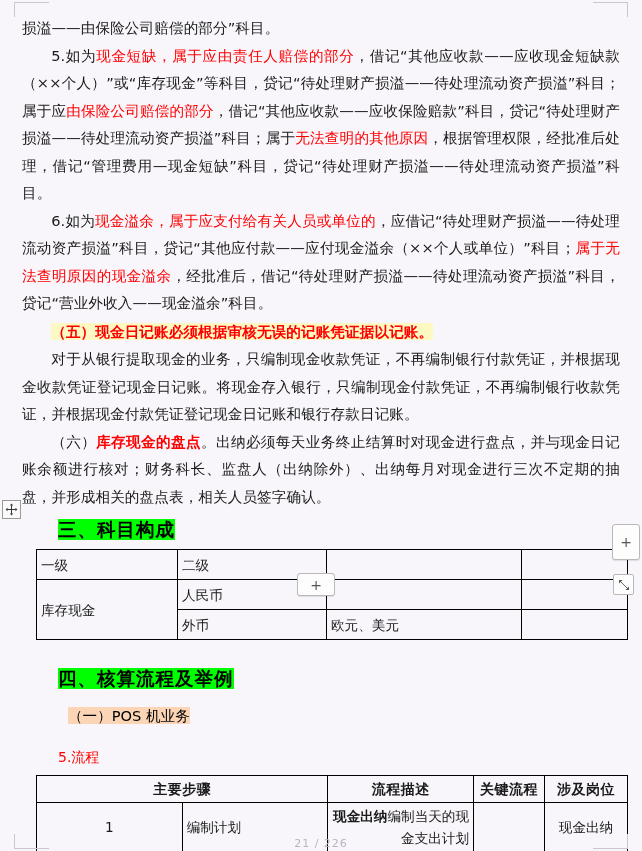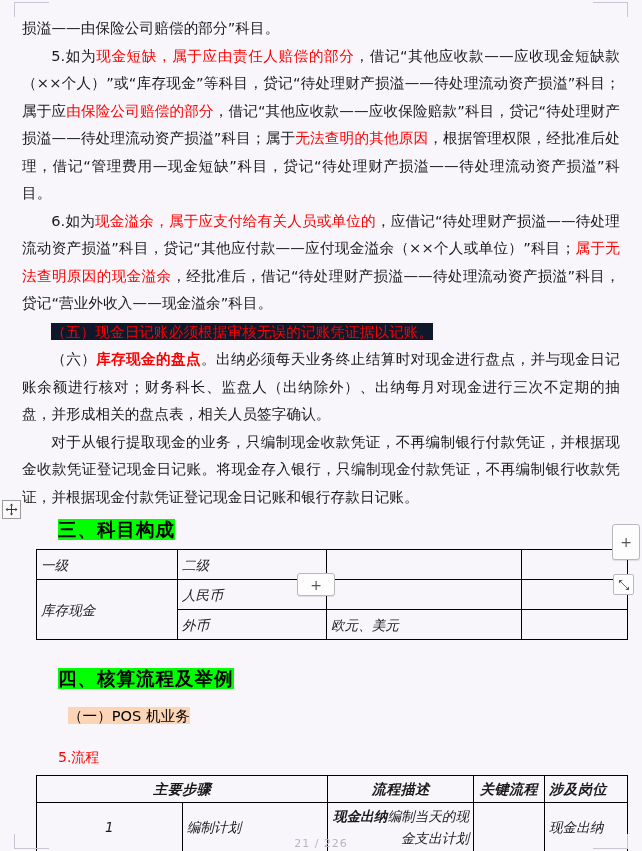--- a/index.html
+++ b/index.html
@@ -68,37 +68,36 @@
     line-height: 30px;
   }
   .sub-heading {
     margin: 16px;
     padding-left: 30px;
     line-height: 27px;
     font-size: 14.6px;
   }
   .sub-heading .hl-peach { color: #000; }
   .peach-red {
-    background: #0f172a;
+    background: #fef9c3;
     color: #ff0000;
-    font-weight: normal;
+    font-weight: bold;
   }
   .lvl3 {
     margin: 0;
     padding-left: 36px;
     line-height: 25px;
     font-size: 14px;
     color: #ff0000;
   }
 
   
   table {
     border-collapse: collapse;
     table-layout: fixed;
-    font-style: italic;
   }
   table td, table th {
     border: 1px solid #000;
     padding: 2px 4px;
     font-size: 13.6px;
     line-height: 22px;
     vertical-align: middle;
     color: #1a1a1a;
     background: transparent;
   }
@@ -118,21 +117,21 @@
   .tbl-process td.hdr {
     text-align: center;
     font-weight: bold;
     font-size: 14px;
     letter-spacing: 0.5px;
   }
   .tbl-process td.num { text-align: center; width: 26px; }
   .tbl-process td.step { width: 76px; }
   .tbl-process td.desc { text-align: right; }
   .tbl-process td.key { text-align: center; width: 62px; }
-  .tbl-process td.role { text-align: left; width: 74px; }
+  .tbl-process td.role { text-align: center; width: 74px; }
 
   
   .ui-btn {
     position: absolute;
     background: #fdfdfd;
     border: 1px solid #b9b9b9;
     border-radius: 3px;
     box-shadow: 0 1px 1px rgba(0,0,0,.10);
     display: flex;
     align-items: center;
@@ -178,23 +177,23 @@
   <div class="cropmark br"></div>
 
   <p class="para" style="padding-top:14px"><span>损溢——由保险公司赔偿的部分”科目。</span></p>
 
   <p class="para indent"><span>5.如为</span><span class="red">现金短缺</span><span class="red">，属于应由责任人赔偿的部分</span><span>，借记“其他应收款——应收现金短缺款（××个人）”或“库存现金”等科目，贷记“待处理财产损溢——待处理流动资产损溢”科目；属于应</span><span class="red">由保险公司赔偿的部分</span><span>，借记“其他应收款——应收保险赔款”科目，贷记“待处理财产损溢——待处理流动资产损溢”科目；属于</span><span class="red">无法查明的其他原因</span><span>，根据管理权限，经批准后处理，借记“管理费用—现金短缺”科目，贷记“待处理财产损溢——待处理流动资产损溢”科目。</span></p>
 
   <p class="para indent"><span>6.如为</span><span class="red">现金溢余</span><span class="red">，属于应支付给有关人员或单位的</span><span>，应借记“待处理财产损溢——待处理流动资产损溢”科目，贷记“其他应付款——应付现金溢余（××个人或单位）”科目；</span><span class="red">属于无法查明原因的现金溢余</span><span>，经批准后，借记“待处理财产损溢——待处理流动资产损溢”科目，贷记“营业外收入——现金溢余”科目。</span></p>
 
   <p class="para indent" style="margin-top:1px"><span class="peach-red">（五）现金日记账必须根据审核无误的记账凭证据以记账。</span></p>
 
+  <p class="para indent"><span>对于从银行提取现金的业务，只编制现金收款凭证，不再编制银行付款凭证，并根据现金收款凭证登记现金日记账。将现金存入银行，只编制现金付款凭证，不再编制银行收款凭证，并根据现金付款凭证登记现金日记账和银行存款日记账。</span></p>
+
   <p class="para indent"><span>（六）</span><span class="redb">库存现金的盘点</span><span>。出纳必须每天业务终止结算时对现金进行盘点，并与现金日记账余额进行核对；财务科长、监盘人（出纳除外）、出纳每月对现金进行三次不定期的抽盘，并形成相关的盘点表，相关人员签字确认。</span></p>
-
-  <p class="para indent"><span>对于从银行提取现金的业务，只编制现金收款凭证，不再编制银行付款凭证，并根据现金收款凭证登记现金日记账。将现金存入银行，只编制现金付款凭证，不再编制银行收款凭证，并根据现金付款凭证登记现金日记账和银行存款日记账。</span></p>
 
   <p class="heading-line" style="margin-top:5px"><span class="hl-green">三、科目构成</span></p>
 
   <div class="move-handle" style="left:2px; top:500px;">
     <svg width="13" height="13" viewBox="0 0 13 13">
       <path d="M6.5 0.6 L8.2 2.6 H4.8 Z M6.5 12.4 L4.8 10.4 H8.2 Z M0.6 6.5 L2.6 4.8 V8.2 Z M12.4 6.5 L10.4 8.2 V4.8 Z" fill="#333"></path>
       <rect x="6" y="2.4" width="1" height="8.2" fill="#333"></rect>
       <rect x="2.4" y="6" width="8.2" height="1" fill="#333"></rect>
     </svg>
   </div>

